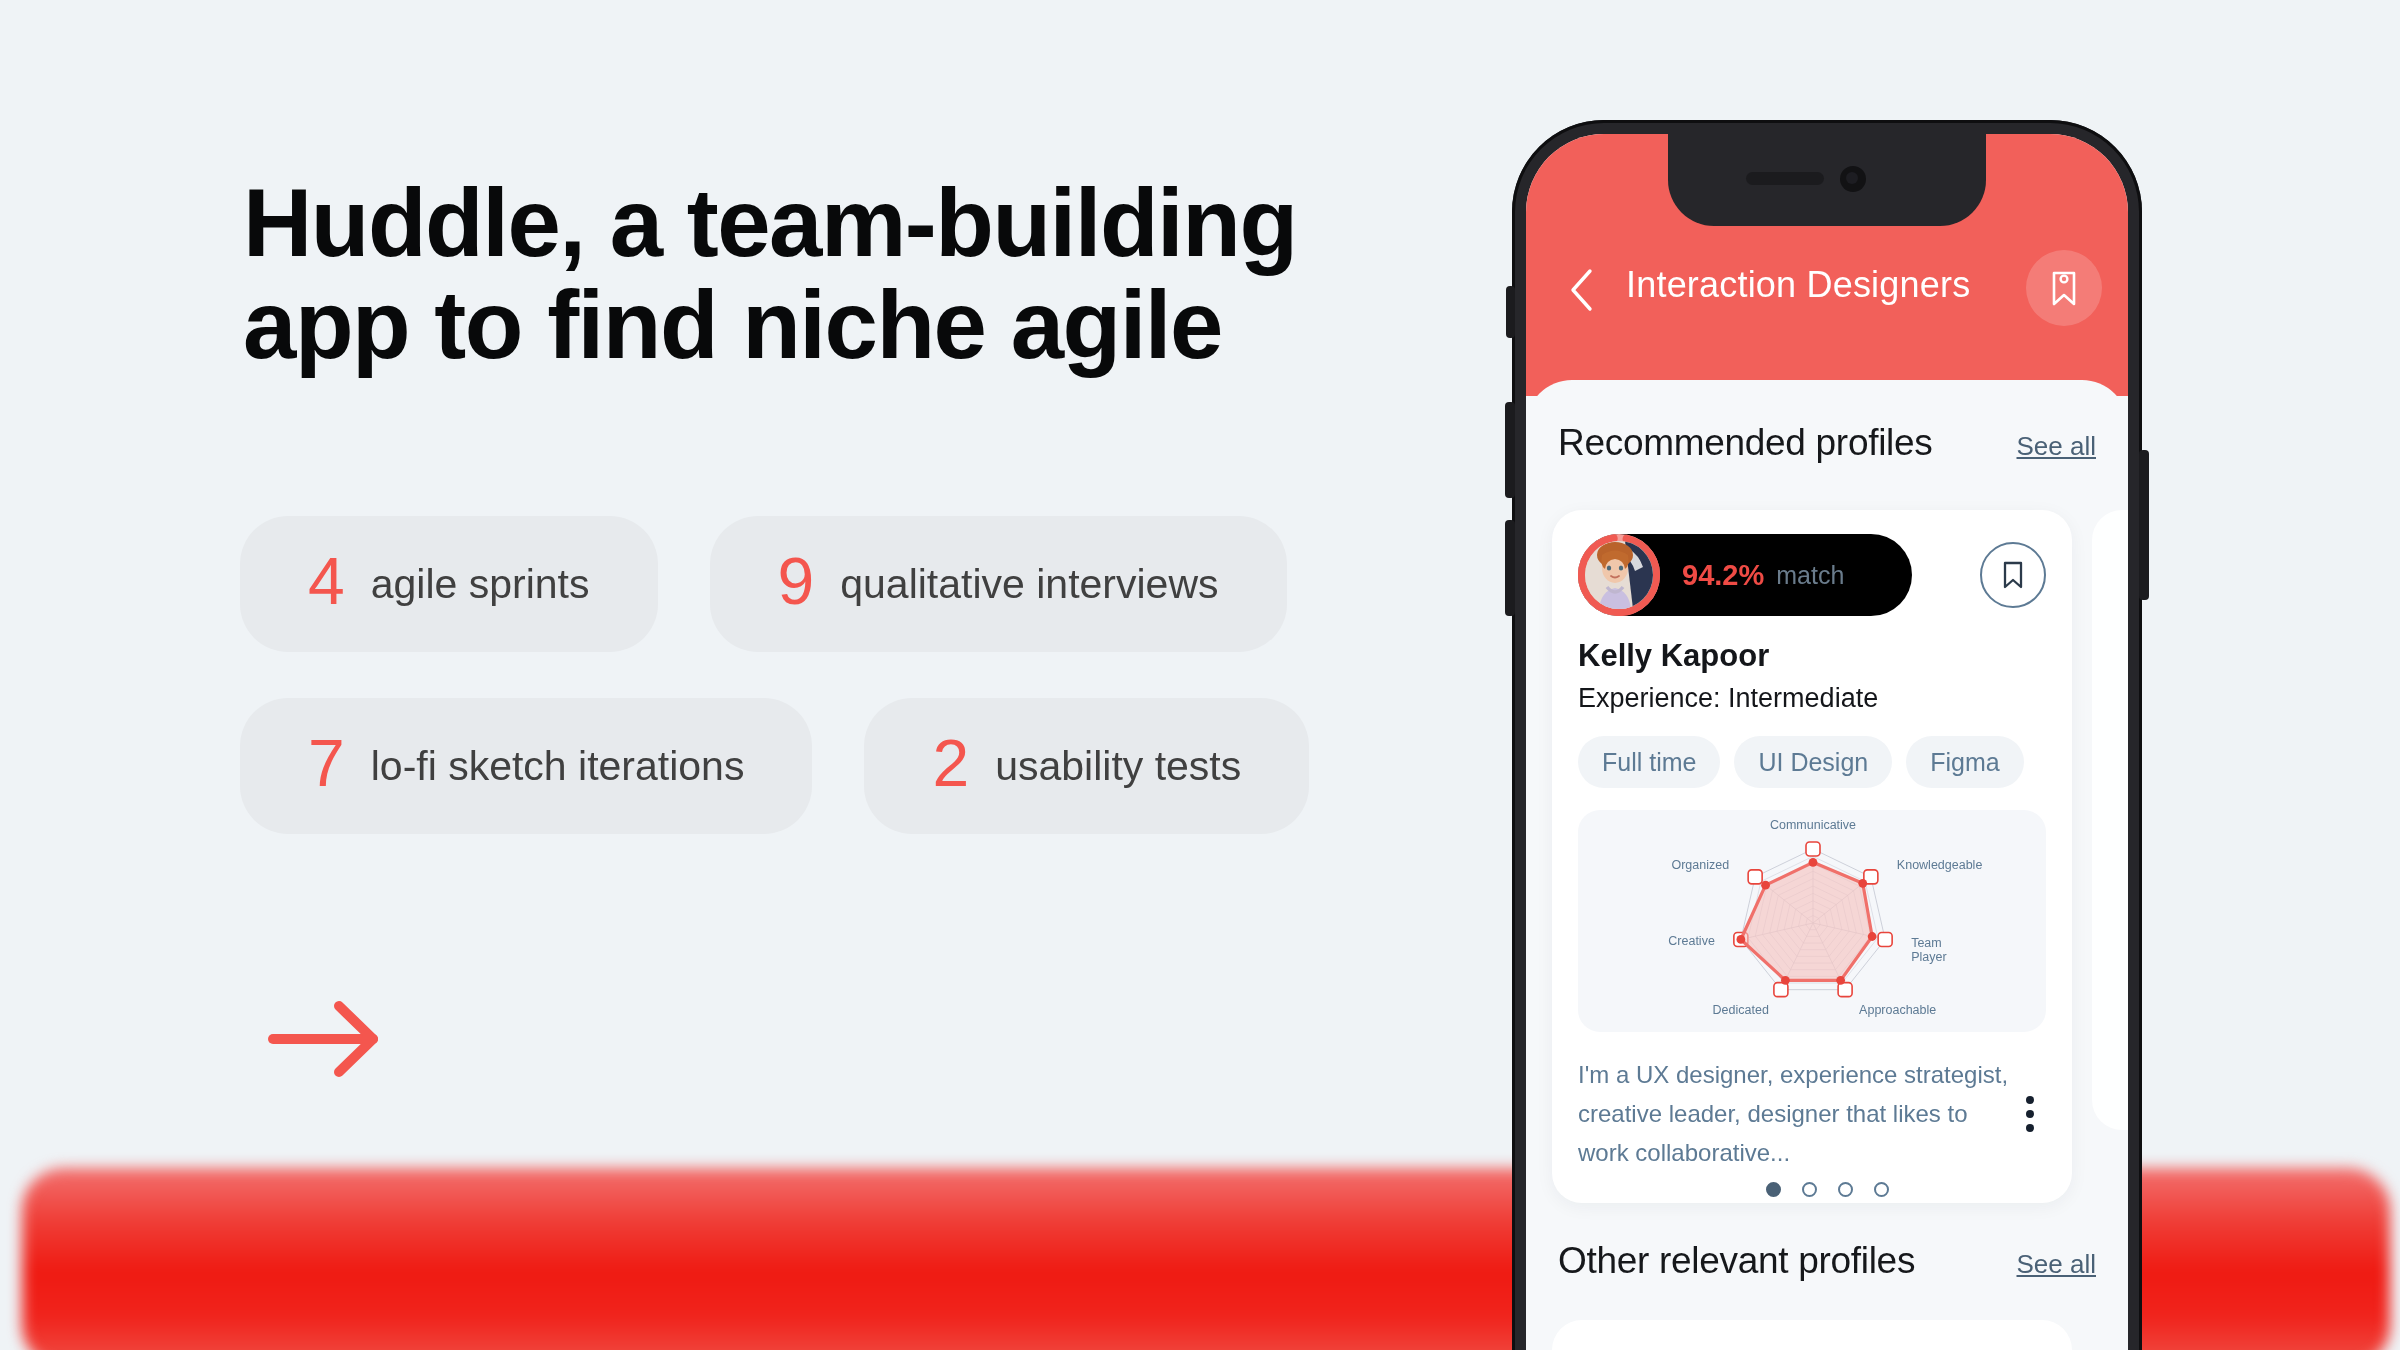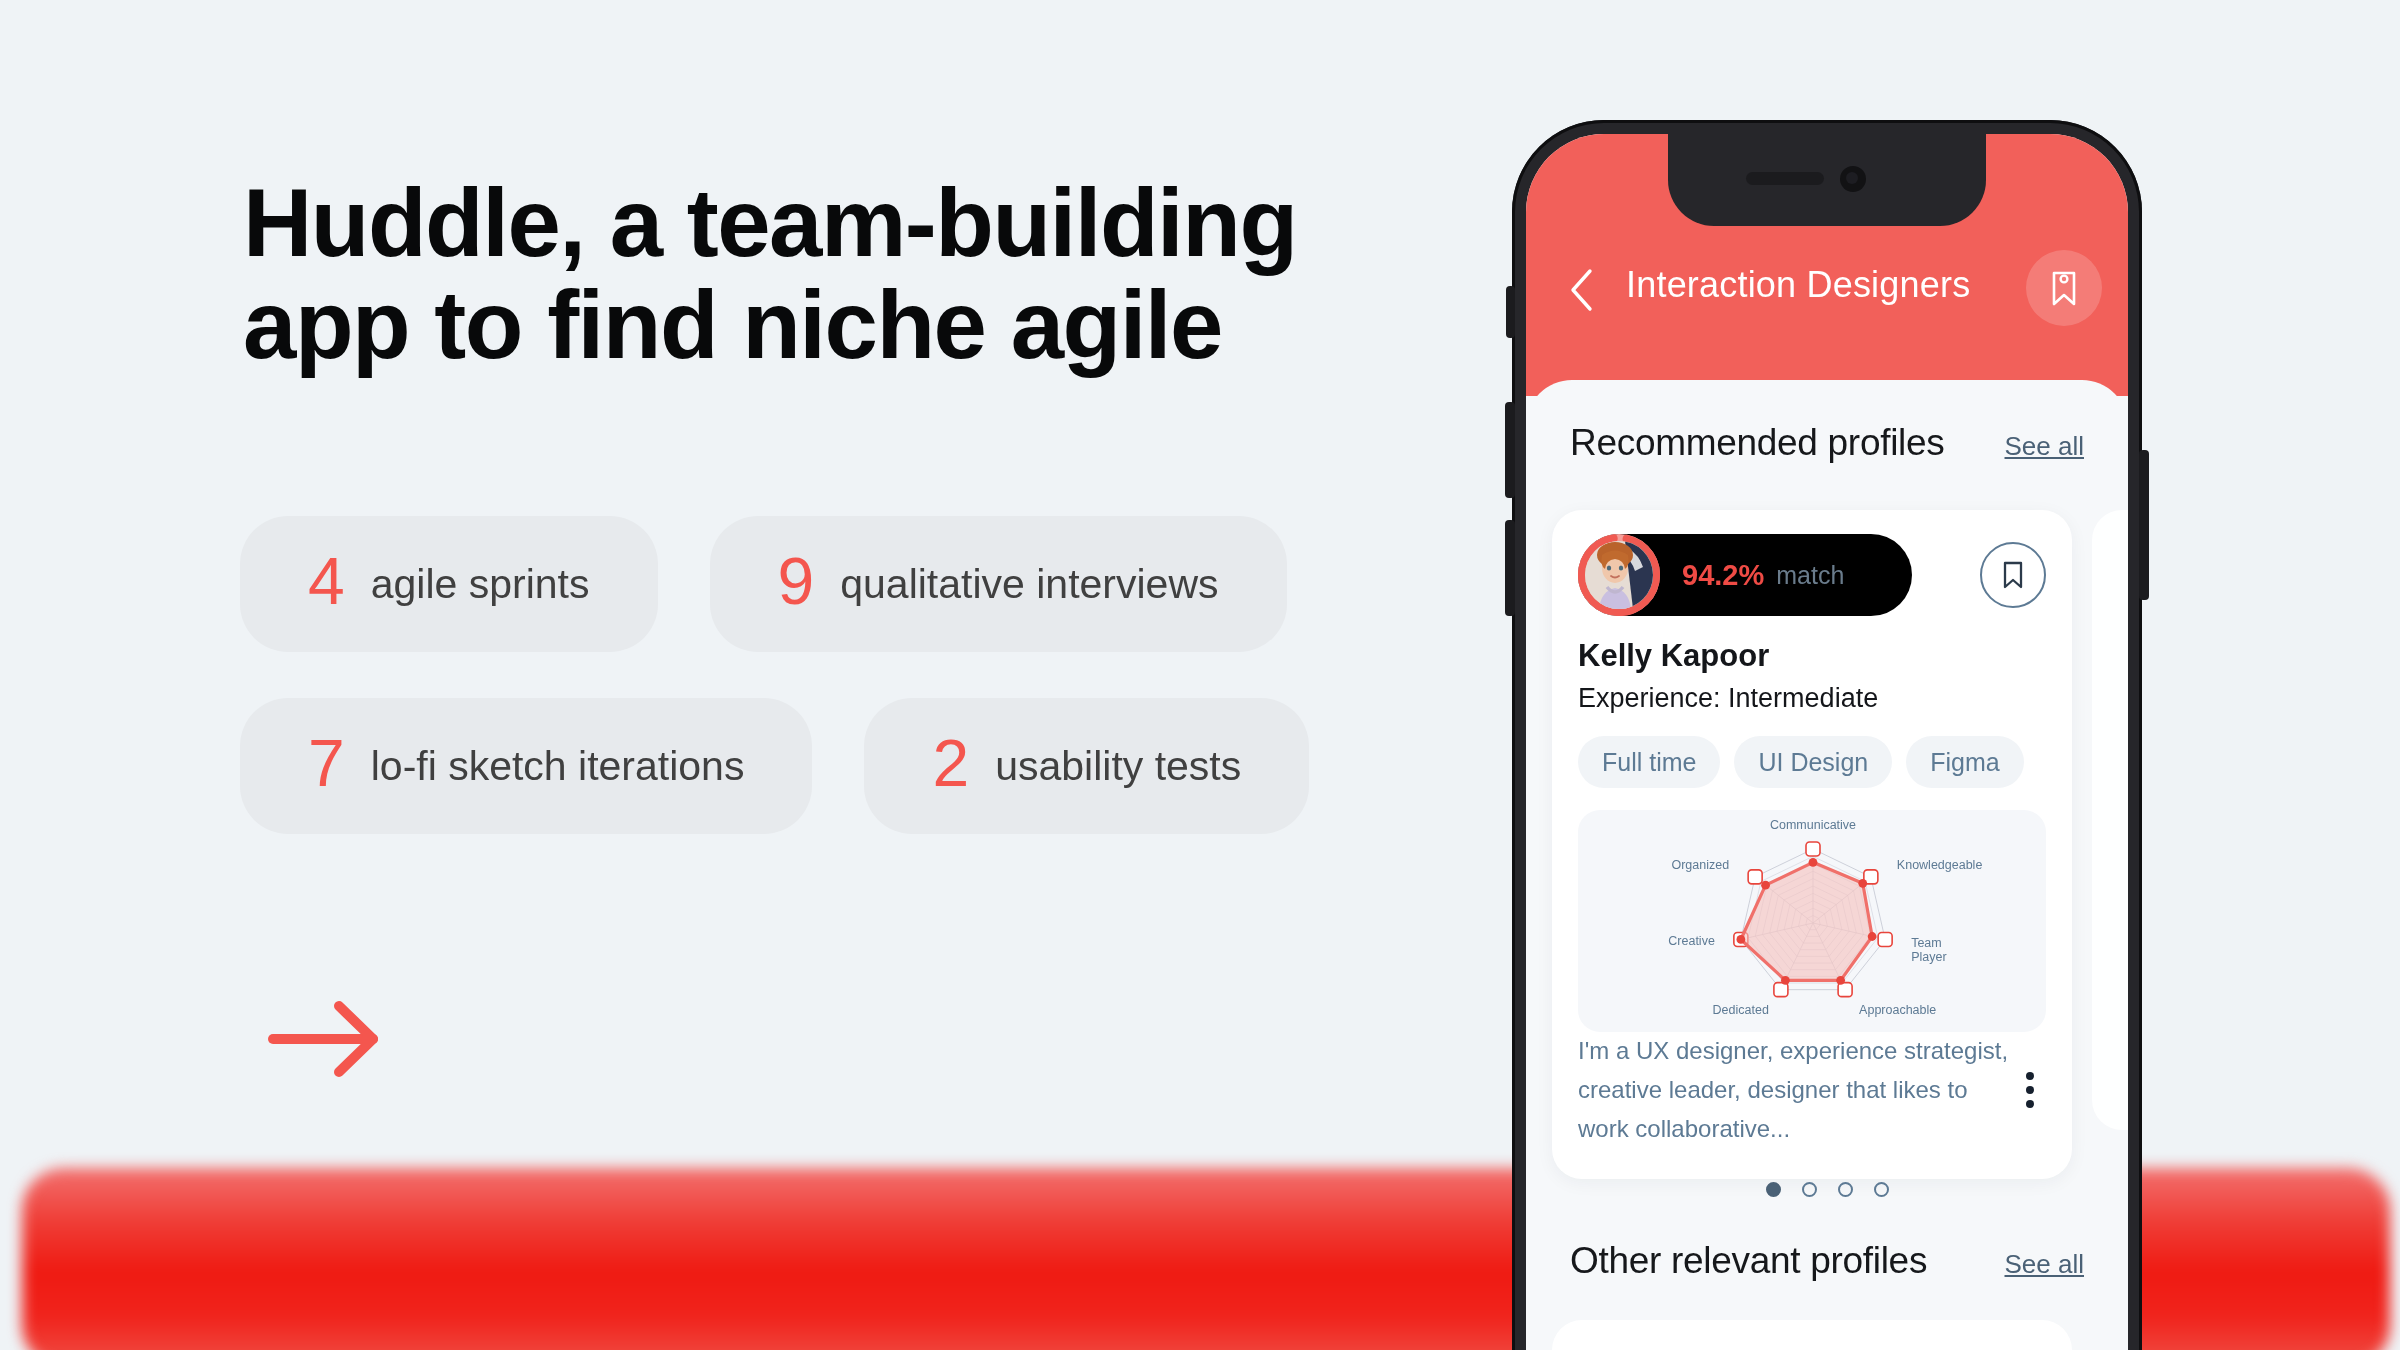--- a/index.html
+++ b/index.html
@@ -89,21 +89,21 @@
     background:rgba(255,255,255,.18);display:flex;align-items:center;justify-content:center;
   }
 
   
   .body{
     position:absolute;left:0;top:246px;right:0;bottom:0;background:#f6f8fa;
     border-top-left-radius:46px;border-top-right-radius:46px;
   }
   .sec-head{
     position:absolute;left:0;width:100%;height:56px;display:flex;align-items:baseline;
-    justify-content:space-between;padding:0 44px;box-sizing:border-box;
+    justify-content:space-between;padding:0 32px;box-sizing:border-box;
   }
   .sec-title{font-size:37px;font-weight:500;color:#16181b;letter-spacing:-.3px;}
   .see-all{font-size:26px;color:#4a6176;text-decoration:underline;font-weight:400;}
 
   .card{
     position:absolute;left:26px;top:130px;width:520px;
     background:#fff;border-radius:30px;padding:24px 26px 30px;box-sizing:border-box;
     box-shadow:0 4px 18px rgba(22,35,60,.05);
   }
   .card-next{
@@ -136,21 +136,21 @@
   .tag{
     background:#f1f4f7;border-radius:26px;height:52px;display:flex;align-items:center;
     padding:0 24px;font-size:25px;color:#5d7a94;
   }
 
   .radar-box{
     margin-top:22px;background:#f5f7fa;border-radius:22px;height:222px;position:relative;
   }
 
   .bio{
-    display:flex;align-items:center;gap:1px;
+    margin-top:24px;display:flex;align-items:center;gap:1px;
   }
   .bio-txt{font-size:24px;line-height:1.62;color:#5d7a94;flex:1;}
   .kebab{width:32px;display:flex;flex-direction:column;align-items:center;gap:6px;flex:none;}
   .kebab i{width:8px;height:8px;border-radius:50%;background:#16202e;display:block;}
 
   .dots{
     position:absolute;left:0;width:100%;display:flex;justify-content:center;gap:21px;
   }
   .dot{width:15px;height:15px;border-radius:50%;border:2px solid #5d7a94;box-sizing:border-box;}
   .dot.on{background:#4a6176;border-color:#4a6176;}

